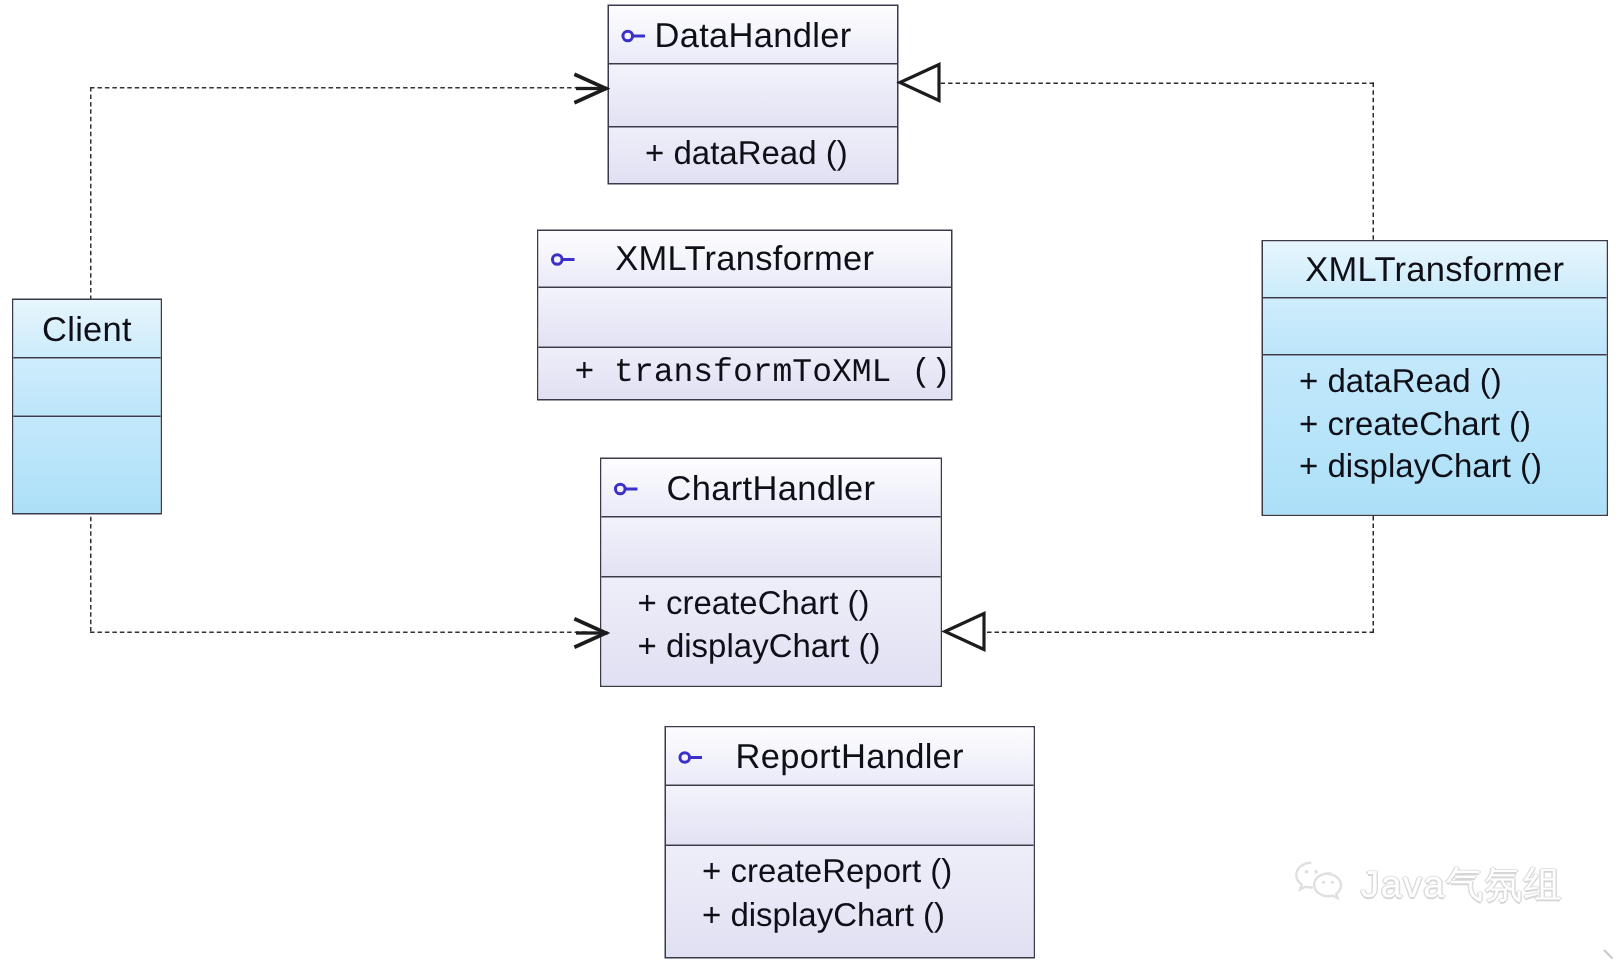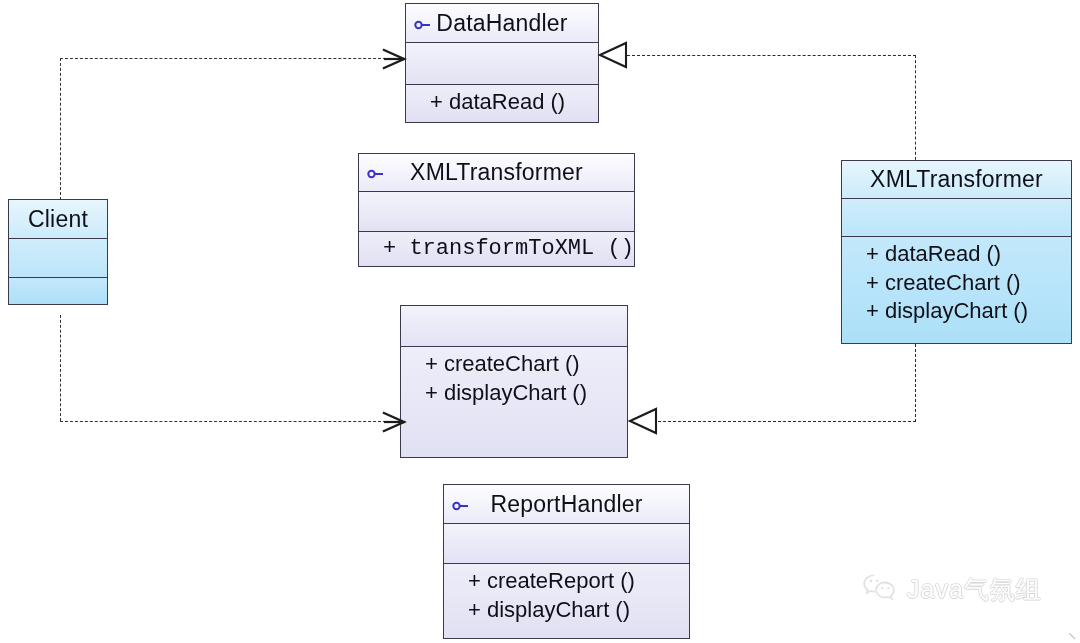--- a/index.html
+++ b/index.html
@@ -209,20 +209,31 @@
         <span class="class-title">XMLTransformer</span>
       </div>
     </div>
     <div class="compartment attrs" style="height:42px;"></div>
     <div class="compartment ops ops-inner" style="flex:1;font-family:Liberation Mono, monospace;">
       <div class="op-line">+ transformToXML ()</div>
     </div>
   </div>
 
   <div class="uml-box style-interface" style="left:400px; top:305px; width:228px; height:153px;">
+    <div class="compartment head" style="height:38px;">
+      <div class="title-row">
+        <span class="iface-icon">
+          <svg width="18" height="12" viewBox="0 0 18 12">
+            <circle cx="4.5" cy="6" r="3.2" fill="none" stroke="#3b30c9" stroke-width="2"></circle>
+            <line x1="8" y1="6" x2="16" y2="6" stroke="#3b30c9" stroke-width="2"></line>
+          </svg>
+        </span>
+        <span class="class-title">ChartHandler</span>
+      </div>
+    </div>
     <div class="compartment attrs" style="height:40px;"></div>
     <div class="compartment ops ops-inner" style="flex:1;">
       <div class="op-line">+ createChart ()</div>
       <div class="op-line">+ displayChart ()</div>
     </div>
   </div>
 
   <div class="uml-box style-interface" style="left:395px; top:484px; width:247px; height:155px;margin-left:48px;">
     <div class="compartment head" style="height:38px;">
       <div class="title-row">
@@ -249,21 +260,21 @@
       </div>
     </div>
     <div class="compartment attrs" style="height:38px;"></div>
     <div class="compartment ops ops-inner" style="flex:1;">
       <div class="op-line">+ dataRead ()</div>
       <div class="op-line">+ createChart ()</div>
       <div class="op-line">+ displayChart ()</div>
     </div>
   </div>
 
-  <div class="uml-box style-class" style="left:8px; top:199px; width:100px; height:106px;">
+  <div class="uml-box style-class" style="left:8px; top:199px; width:100px; height:144px;">
     <div class="compartment head" style="height:38px;">
       <div class="title-row">
         <span class="class-title">Client</span>
       </div>
     </div>
     <div class="compartment attrs" style="height:39px;"></div>
     <div class="compartment ops" style="flex:1;"></div>
   </div>
 
   <div id="watermark">

